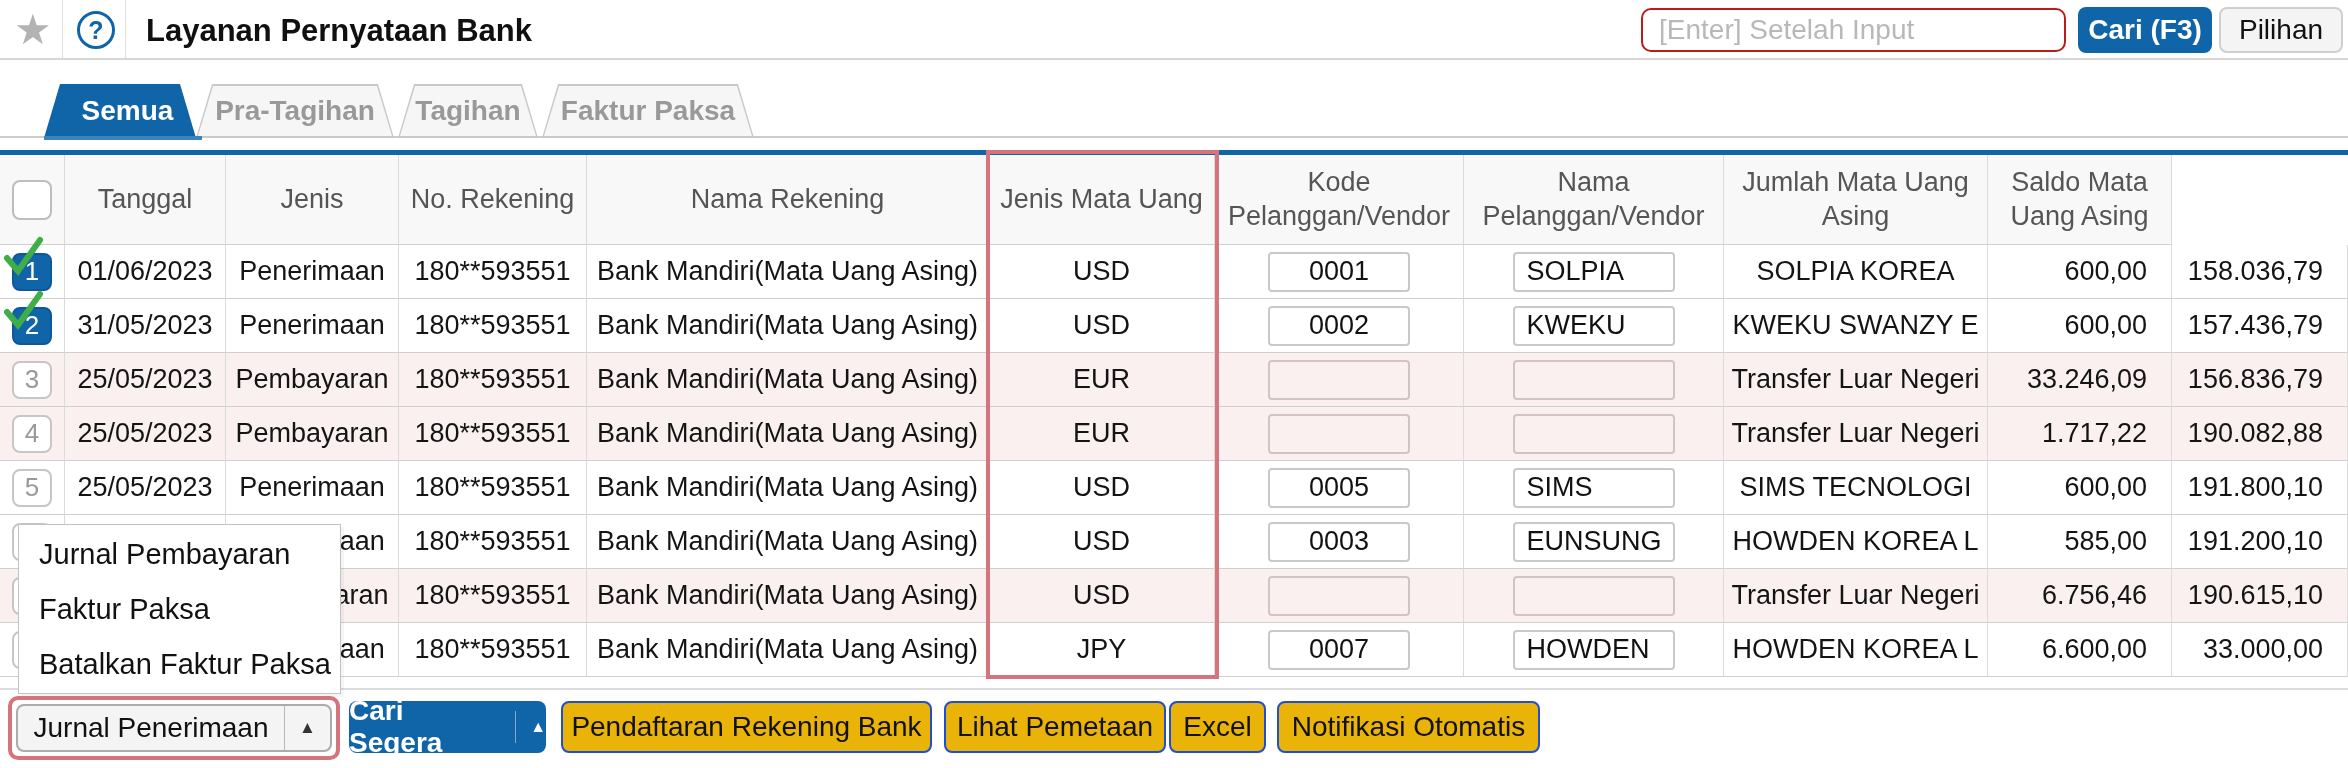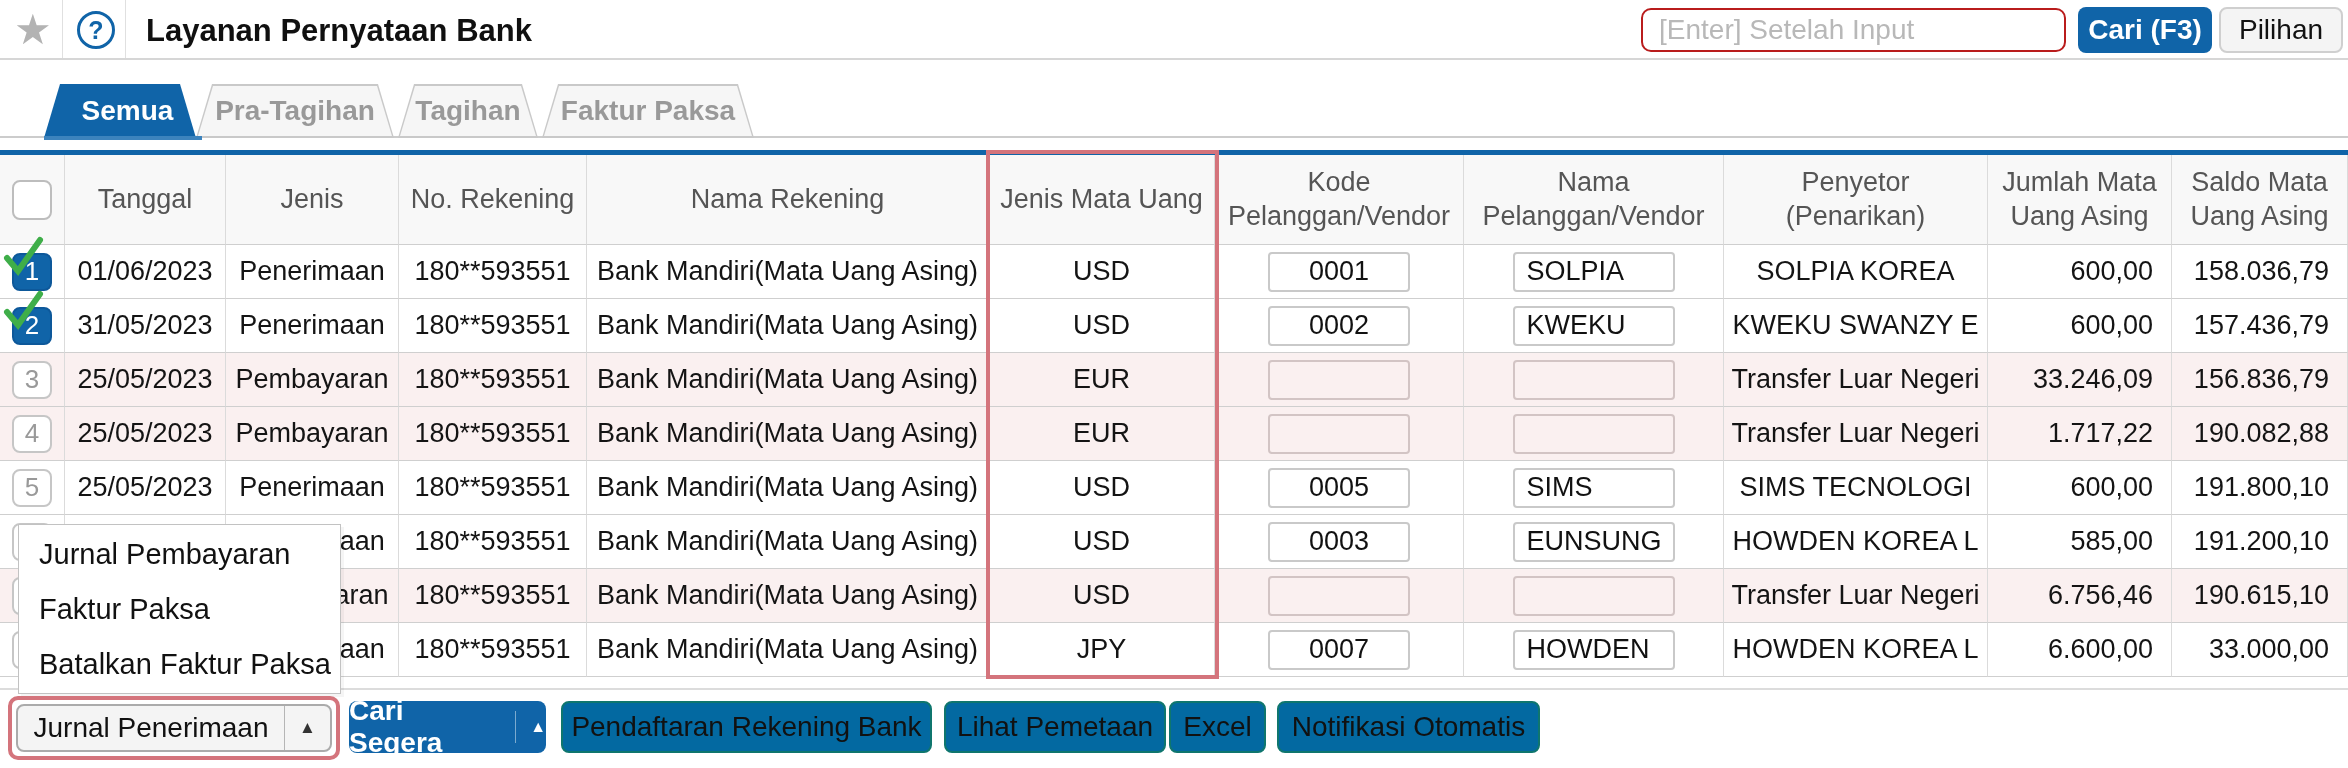--- a/index.html
+++ b/index.html
@@ -41,21 +41,21 @@
   
   .blueline { position:absolute; left:0; top:150px; width:2348px; height:5px; background:#1064a8; }
   .tablewrap { position:absolute; left:0; top:155px; width:2348px; }
   .trow, .thead { display:grid; grid-template-columns:65px 161px 173px 188px 402px 226px 249px 260px 264px 184px 176px; }
   .thead { height:90px; }
   .trow { height:54px; background:#fff; }
   .trow.pink { background:#faf0f0; }
   .cell { border-right:1px solid #dbdbdb; border-bottom:1px solid #cfcfcf; display:flex; align-items:center;
     justify-content:center; font-size:27px; color:#141414; overflow:visible; position:relative; line-height:1.25; }
   .hcell { background:#f8f8f8; color:#555; text-align:center; }
-  .num { justify-content:flex-end; padding-right:18px; }
+  .num { justify-content:flex-end; padding-right:24px; }
   .hcheck { width:40px; height:40px; background:#fff; border:2px solid #bdbdbd; border-radius:8px; cursor:pointer; }
   .badge { position:relative; width:40px; height:38px; border-radius:8px; background:#fff; border:2px solid #c6c6c6;
     color:#999; display:flex; align-items:center; justify-content:center; font-size:26px; cursor:pointer; z-index:1; }
   .badge.checked { background:#1064a8; border-color:#0d589a; color:#fff; }
   .check-icon { position:absolute; left:2px; top:-9px; z-index:3; pointer-events:none; }
   .cellinput { width:142px; height:40px; border:2px solid #c9c9c9; border-radius:4px; background:transparent;
     display:flex; align-items:center; justify-content:center; font-size:27px; color:#111; cursor:text; }
   .cellinput.vendor { width:162px; justify-content:flex-start; padding-left:12px; }
   .trow.pink .cellinput { border-color:#d2c4c4; }
   
@@ -69,21 +69,21 @@
   .footline { position:absolute; left:0; top:688px; width:2348px; height:2px; background:#dcdcdc; }
   .hlbox { position:absolute; left:8px; top:696px; width:332px; height:64px; border:4px solid #d4747c; border-radius:10px; z-index:11; pointer-events:none; }
   .btn-journal { position:absolute; left:16px; top:704px; width:316px; height:48px; background:#f4f4f4; border:2px solid #ababab;
     border-radius:8px; display:flex; align-items:center; cursor:pointer; z-index:12; }
   .btn-journal .jlabel { flex:1; text-align:center; font-size:28px; color:#111; }
   .btn-journal .jarrow { width:46px; height:100%; border-left:1px solid #b5b5b5; display:flex; align-items:center; justify-content:center;
     font-size:17px; color:#333; }
   .fbtn { position:absolute; top:701px; height:52px; border-radius:8px; font-size:28px; display:flex; align-items:center;
     justify-content:center; cursor:pointer; }
   .fbtn.blue { background:#1064a8; color:#fff; font-weight:600; border:none; }
-  .fbtn.gray { background:#0369a1; color:#111; border:2px solid #0f766e; }
+  .fbtn.gray { background:#eab308; color:#111; border:2px solid #1d4ed8; }
   .carrow { font-size:16px; margin-left:16px; padding-left:14px; border-left:1px solid rgba(255,255,255,0.45);
     height:32px; display:flex; align-items:center; }
 </style>
 </head>
 <body>
 
 <div class="app">
 
   <div class="topbar">
     <span class="star">★</span>
@@ -131,21 +131,20 @@
       <div class="cell hcell">
           <div class="hcheck"></div>
         </div>
       <div class="cell hcell">Tanggal</div>
       <div class="cell hcell">Jenis</div>
       <div class="cell hcell">No. Rekening</div>
       <div class="cell hcell">Nama Rekening</div>
       <div class="cell hcell">Jenis Mata Uang</div>
       <div class="cell hcell" style="padding:0 10px; text-align:center;">Kode Pelanggan/Vendor</div>
       <div class="cell hcell" style="padding:0 10px; text-align:center;">Nama Pelanggan/Vendor</div>
-      <div class="cell hcell" style="padding:0 30px; text-align:center;">Penyetor (Penarikan)</div>
       <div class="cell hcell" style="padding:0 14px; text-align:center;">Jumlah Mata Uang Asing</div>
       <div class="cell hcell" style="padding:0 14px; text-align:center;">Saldo Mata Uang Asing</div>
     </div>
     <div>
         <div class="trow">
       <div class="cell">
         <svg class="check-icon" width="42" height="42" viewBox="0 0 42 42">
           <polyline points="5,22 16,35 38,4" fill="none" stroke="#3fae49" stroke-width="6" stroke-linecap="round" stroke-linejoin="miter"></polyline>
         </svg>
         <span class="badge checked">1</span>

